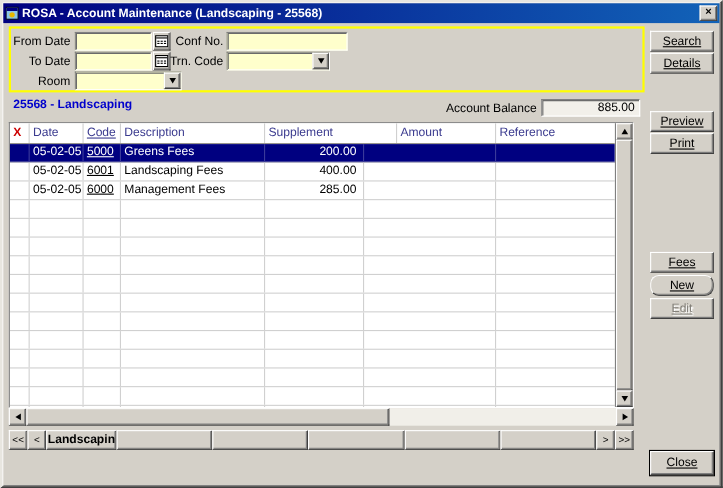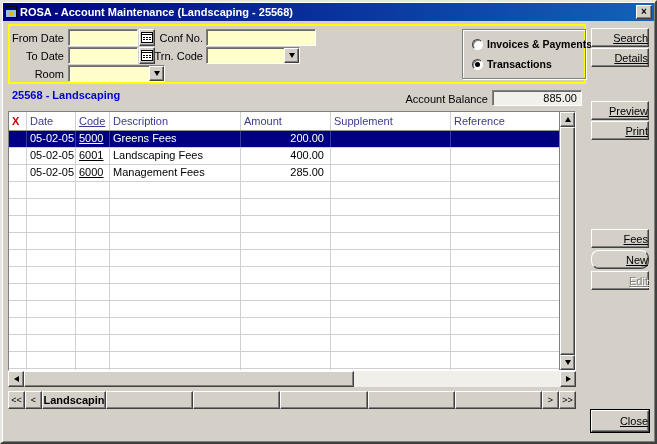--- a/index.html
+++ b/index.html
@@ -83,21 +83,21 @@
   .pcell{background:#d4d0c8;border:1px solid;border-color:#fff #404040 #404040 #fff;
     box-shadow:inset -1px -1px 0 #808080;box-sizing:border-box;display:flex;align-items:center;justify-content:center;}
   .pnav{width:17px;font-size:9px;flex:0 0 auto;}
   .ptab{width:64px;font-weight:bold;flex:0 0 auto;}
   .fillers{flex:1;display:flex;}
   .filler{flex:1;}
 
   
   .side-btn{position:absolute;left:589px;width:58px;height:19px;background:#d4d0c8;
     border:1px solid;border-color:#fff #404040 #404040 #fff;box-shadow:inset -1px -1px 0 #808080;
-    box-sizing:border-box;text-align:right;padding-top:3px;text-decoration:underline;cursor:default;}
+    box-sizing:border-box;text-align:center;padding-top:3px;text-decoration:underline;cursor:default;}
   .side-btn.disabled{color:#84817a;text-shadow:1px 1px 0 #fff;}
   .side-btn.default{box-shadow:0 0 0 1px #000, inset -1px -1px 0 #808080;}
   .b-search{top:26px;}.b-details{top:46px;}.b-preview{top:99px;}.b-print{top:119px;}
   .b-post{top:227px;}.b-new{top:248px;border-radius:8px;}.b-edit{top:269px;}
   .b-close{top:408px;height:22px;padding-top:4px;}
 </style>
 </head>
 <body>
 
 <div class="window">
@@ -135,41 +135,35 @@
 
     <div class="lbl r" style="left:141px;top:6px;width:52px;">Conf No.</div>
     <div class="field" style="left:196px;top:3px;width:110px;"></div>
 
     <div class="lbl r" style="left:141px;top:24px;width:52px;">Trn. Code</div>
     <div class="field" style="left:196px;top:21px;width:94px;"></div>
     <div class="sq-btn" style="left:274px;top:22px;width:15px;height:15px;">
         <div class="tri tri-down"></div>
       </div>
 
-    <div class="group">
-      <div class="radio" style="left:9px;top:9px;"></div>
-      <div class="rlabel" style="left:24px;top:8px;">Invoices &amp; Payments</div>
-      <div class="radio checked" style="left:9px;top:29px;"></div>
-      <div class="rlabel" style="left:24px;top:28px;">Transactions</div>
-    </div>
   </div>
 
   <div class="acct-title">25568 - Landscaping</div>
   <div class="bal-label">Account Balance</div>
   <div class="bal-field">885.00</div>
 
   <div class="table-wrap">
     <div class="grid">
       <div class="hdr">
         <div class="cell c0">X</div>
         <div class="cell c1">Date</div>
         <div class="cell c2">Code</div>
         <div class="cell c3">Description</div>
+        <div class="cell c5">Supplement</div>
         <div class="cell c4">Amount</div>
-        <div class="cell c5">Supplement</div>
         <div class="cell c6">Reference</div>
       </div>
       <div>
           <div class="row selected">
     <div class="cell c0"></div>
     <div class="cell c1">05-02-05</div>
     <div class="cell c2">5000</div>
     <div class="cell c3">Greens Fees</div>
     <div class="cell c4 num">200.00</div>
     <div class="cell c5"></div>

